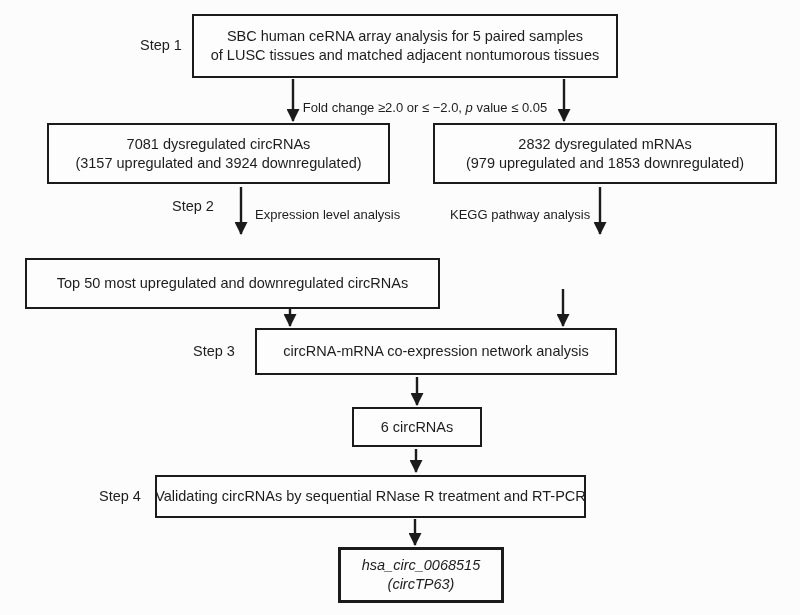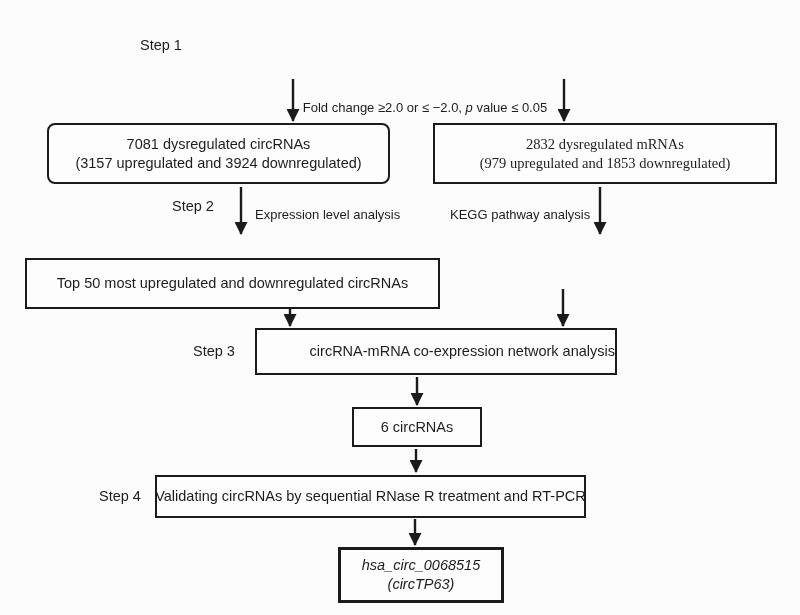--- a/index.html
+++ b/index.html
@@ -70,42 +70,46 @@
     <line x1="417" y1="377" x2="417" y2="405" marker-end="url(#ah)"></line>
     <line x1="416" y1="449" x2="416" y2="472" marker-end="url(#ah)"></line>
     <line x1="415" y1="519" x2="415" y2="545" marker-end="url(#ah)"></line>
   </svg>
 
   <div class="steplabel" style="left:140px; top:37px;">Step 1</div>
   <div class="steplabel" style="left:172px; top:198px;">Step 2</div>
   <div class="steplabel" style="left:193px; top:343px;">Step 3</div>
   <div class="steplabel" style="left:99px; top:488px;">Step 4</div>
 
+  <div class="fbox" style="left:192px; top:14px; width:426px; height:64px;">
+    <div>SBC human ceRNA array analysis for 5 paired samples</div>
+    <div>of LUSC tissues and matched adjacent nontumorous tissues</div>
+  </div>
 
   <div class="annot centered" style="left:270px; top:92px; width:310px;">
     <span>Fold change ≥2.0 or ≤ −2.0, </span><span class="it">p</span><span> value ≤ 0.05</span>
   </div>
 
-  <div class="fbox" style="left:47px; top:123px; width:343px; height:61px;border-radius:8px;">
+  <div class="fbox" style="left:47px; top:123px; width:343px; height:61px;">
     <div>7081 dysregulated circRNAs</div>
     <div>(3157 upregulated and 3924 downregulated)</div>
   </div>
-  <div class="fbox" style="left:433px; top:123px; width:344px; height:61px;font-family:Liberation Serif, serif;">
+  <div class="fbox" style="left:433px; top:123px; width:344px; height:61px;">
     <div>2832 dysregulated mRNAs</div>
     <div>(979 upregulated and 1853 downregulated)</div>
   </div>
 
   <div class="annot" style="left:255px; top:199px;">Expression level analysis</div>
   <div class="annot" style="left:450px; top:199px;">KEGG pathway analysis</div>
 
   <div class="fbox" style="left:25px; top:237px; width:415px; height:51px;margin-top:21px;">
     <div>Top 50 most upregulated and downregulated circRNAs</div>
   </div>
 
-  <div class="fbox" style="left:255px; top:328px; width:362px; height:47px;align-items:flex-end;">
+  <div class="fbox" style="left:255px; top:328px; width:362px; height:47px;">
     <div>circRNA-mRNA co-expression network analysis</div>
   </div>
 
   <div class="fbox" style="left:352px; top:407px; width:130px; height:40px;">
     <div>6 circRNAs</div>
   </div>
 
   <div class="fbox" style="left:155px; top:475px; width:431px; height:43px;">
     <div>Validating circRNAs by sequential RNase R treatment and RT-PCR</div>
   </div>

